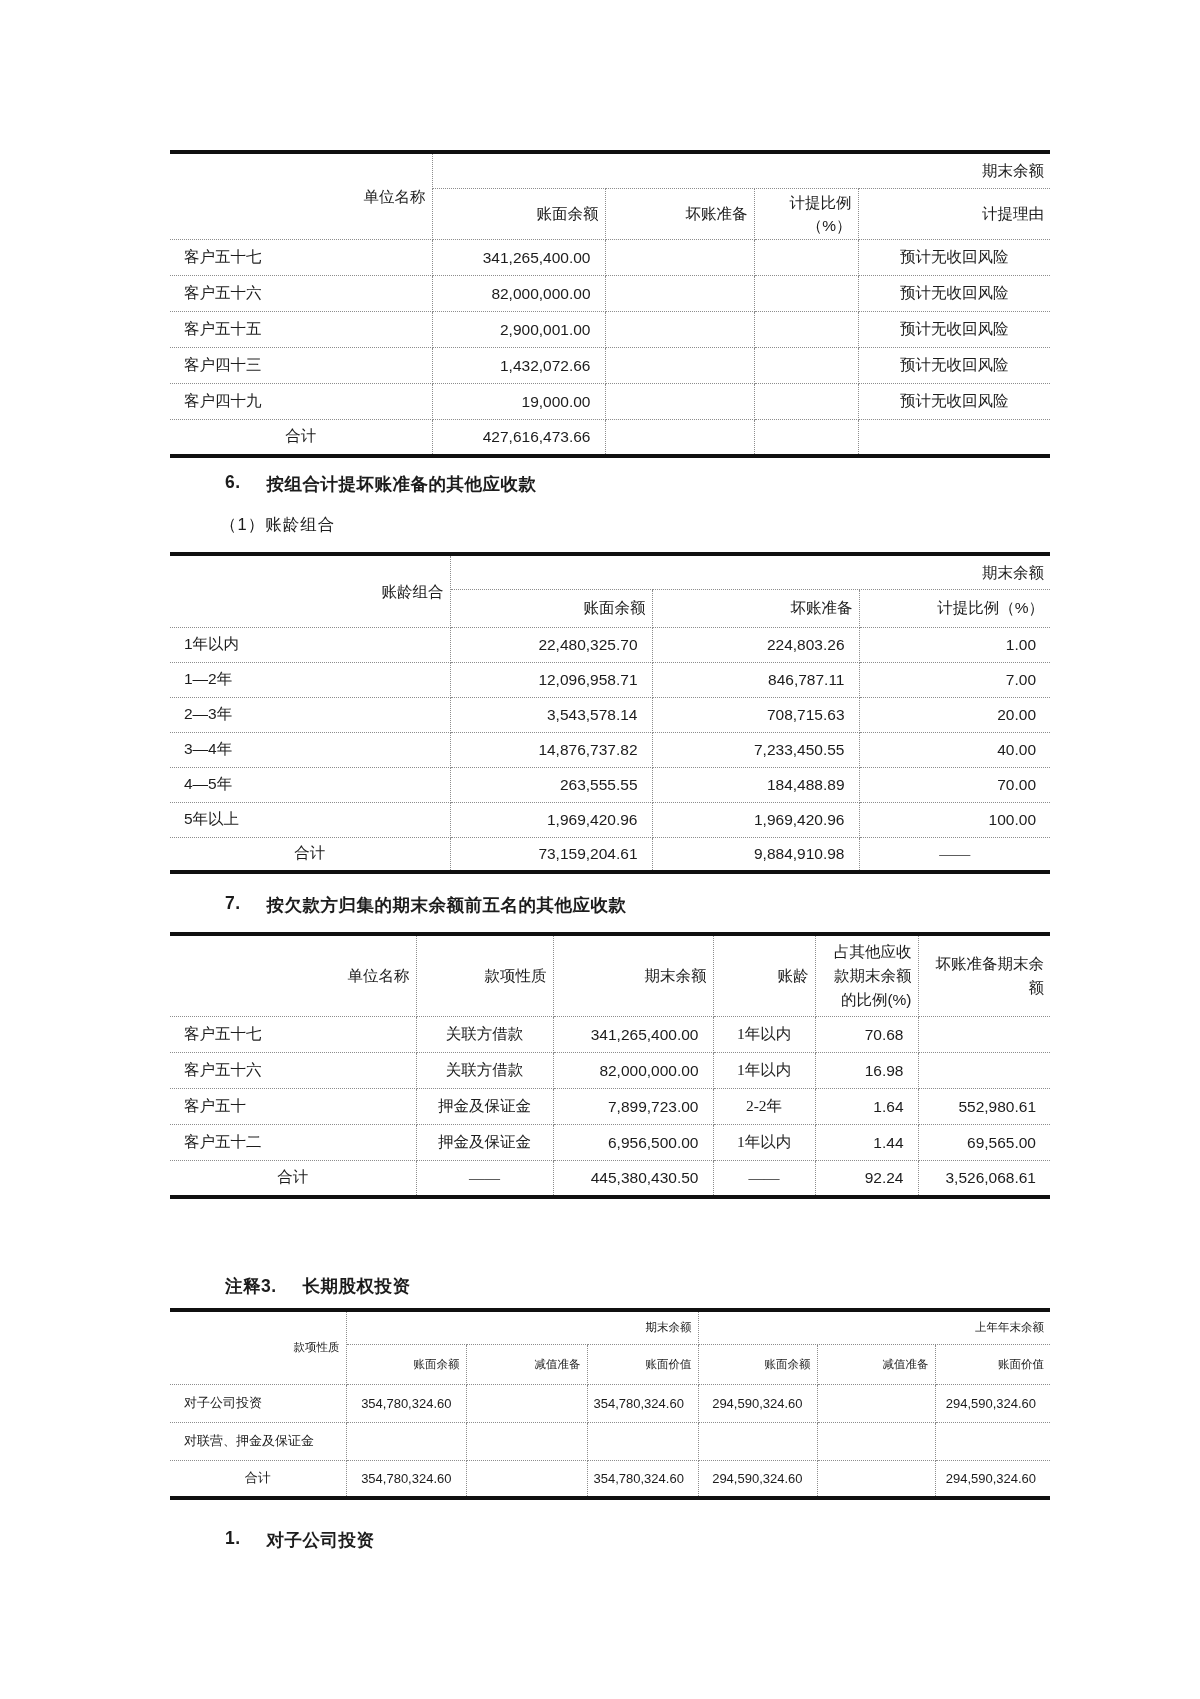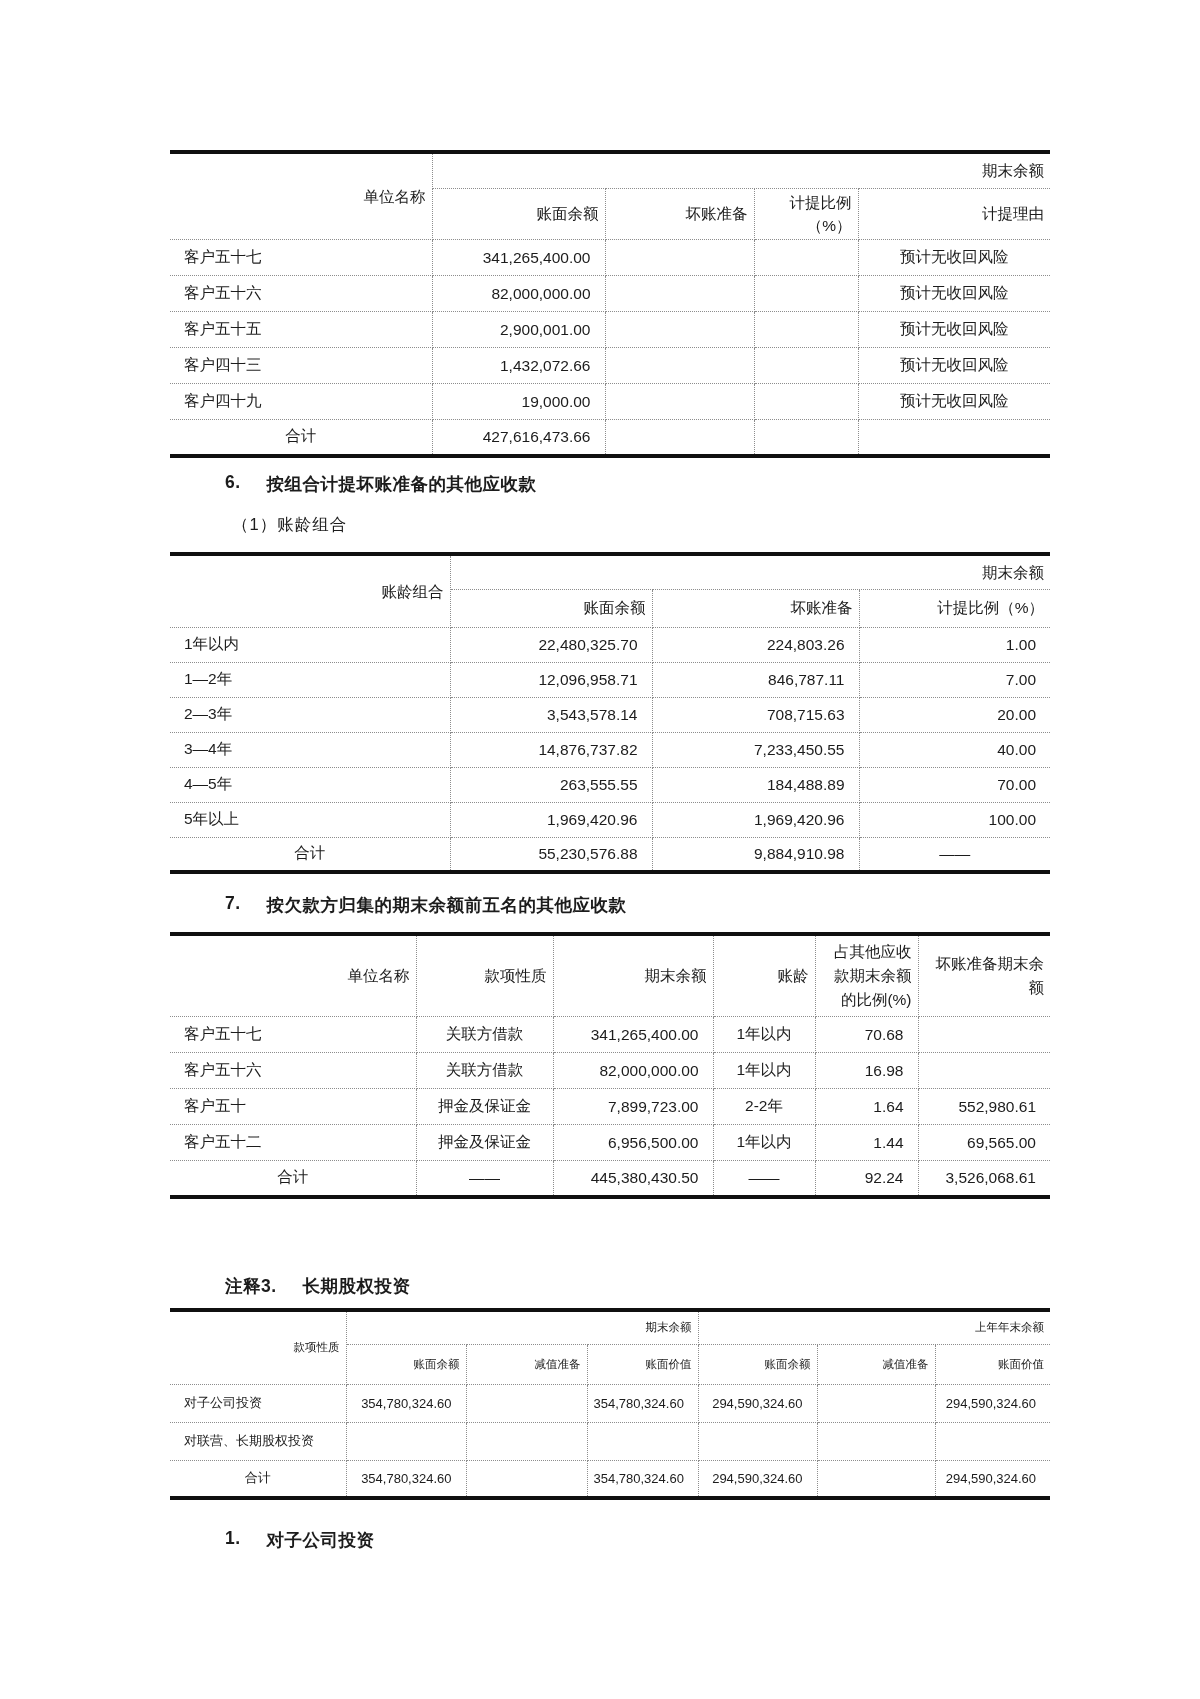--- a/index.html
+++ b/index.html
@@ -10,21 +10,21 @@
     -webkit-font-smoothing:antialiased;
   }
   .page{position:absolute;left:0;top:0;width:1200px;height:1699px;overflow:hidden;}
 
   
   .heading{
     position:absolute;left:225px;display:flex;gap:26px;
     font-weight:bold;font-size:17.5px;letter-spacing:.5px;white-space:nowrap;
   }
   .subheading{
-    position:absolute;left:232px;font-size:16.5px;letter-spacing:1px;white-space:nowrap;text-align:center;
+    position:absolute;left:220px;font-size:16.5px;letter-spacing:1px;white-space:nowrap;text-align:center;
   }
 
   
   table{
     position:absolute;left:170px;width:880px;
     border-collapse:collapse;table-layout:fixed;
     border-top:4px solid #101010;border-bottom:4px solid #101010;
   }
   th,td{
     border:1px dotted #8d8d8d;
@@ -35,21 +35,21 @@
   tr>*:last-child{border-right:none;}
   thead th{text-align:right;}
 
   .t-lg{font-size:15.5px;}
   .t-lg thead th{line-height:1.5;}
   .t-sm{font-size:13px;}
   .t-sm thead th{font-size:11.5px;}
 
   .a-l{text-align:left;padding-left:14px;}
   .a-r{text-align:right;padding-right:14px;}
-  .a-c{text-align:center;}
+  .a-c{text-align:center;font-family:Liberation Serif, serif;}
 
   #table1 thead tr:first-child{height:36px;}
   #table1 thead tr:last-child{height:48px;}
   #table1 tbody tr{height:36px;}
 
   #table2 thead tr:first-child{height:35px;}
   #table2 thead tr:last-child{height:38px;}
   #table2 tbody tr{height:35px;}
 
   #table3 thead tr{height:74px;}
@@ -187,21 +187,21 @@
           <td class="a-r">70.00</td>
         </tr>
         <tr>
           <td class="a-l">5年以上</td>
           <td class="a-r">1,969,420.96</td>
           <td class="a-r">1,969,420.96</td>
           <td class="a-r">100.00</td>
         </tr>
         <tr>
           <td class="a-c">合计</td>
-          <td class="a-r">55,230,576.88</td>
+          <td class="a-r">73,159,204.61</td>
           <td class="a-r">9,884,910.98</td>
           <td class="a-c">——</td>
         </tr>
       </tbody>
   </table>
 
   <div class="heading" style="top:893px;">
     <span>7.</span>
     <span>按欠款方归集的期末余额前五名的其他应收款</span>
   </div>
@@ -303,21 +303,21 @@
         <tr>
           <td class="a-l">对子公司投资</td>
           <td class="a-r">354,780,324.60</td>
           <td class="a-r"></td>
           <td class="a-r">354,780,324.60</td>
           <td class="a-r">294,590,324.60</td>
           <td class="a-r"></td>
           <td class="a-r">294,590,324.60</td>
         </tr>
         <tr>
-          <td class="a-l">对联营、长期股权投资</td>
+          <td class="a-l">对联营、押金及保证金</td>
           <td class="a-r"></td>
           <td class="a-r"></td>
           <td class="a-r"></td>
           <td class="a-r"></td>
           <td class="a-r"></td>
           <td class="a-r"></td>
         </tr>
         <tr>
           <td class="a-c">合计</td>
           <td class="a-r">354,780,324.60</td>

